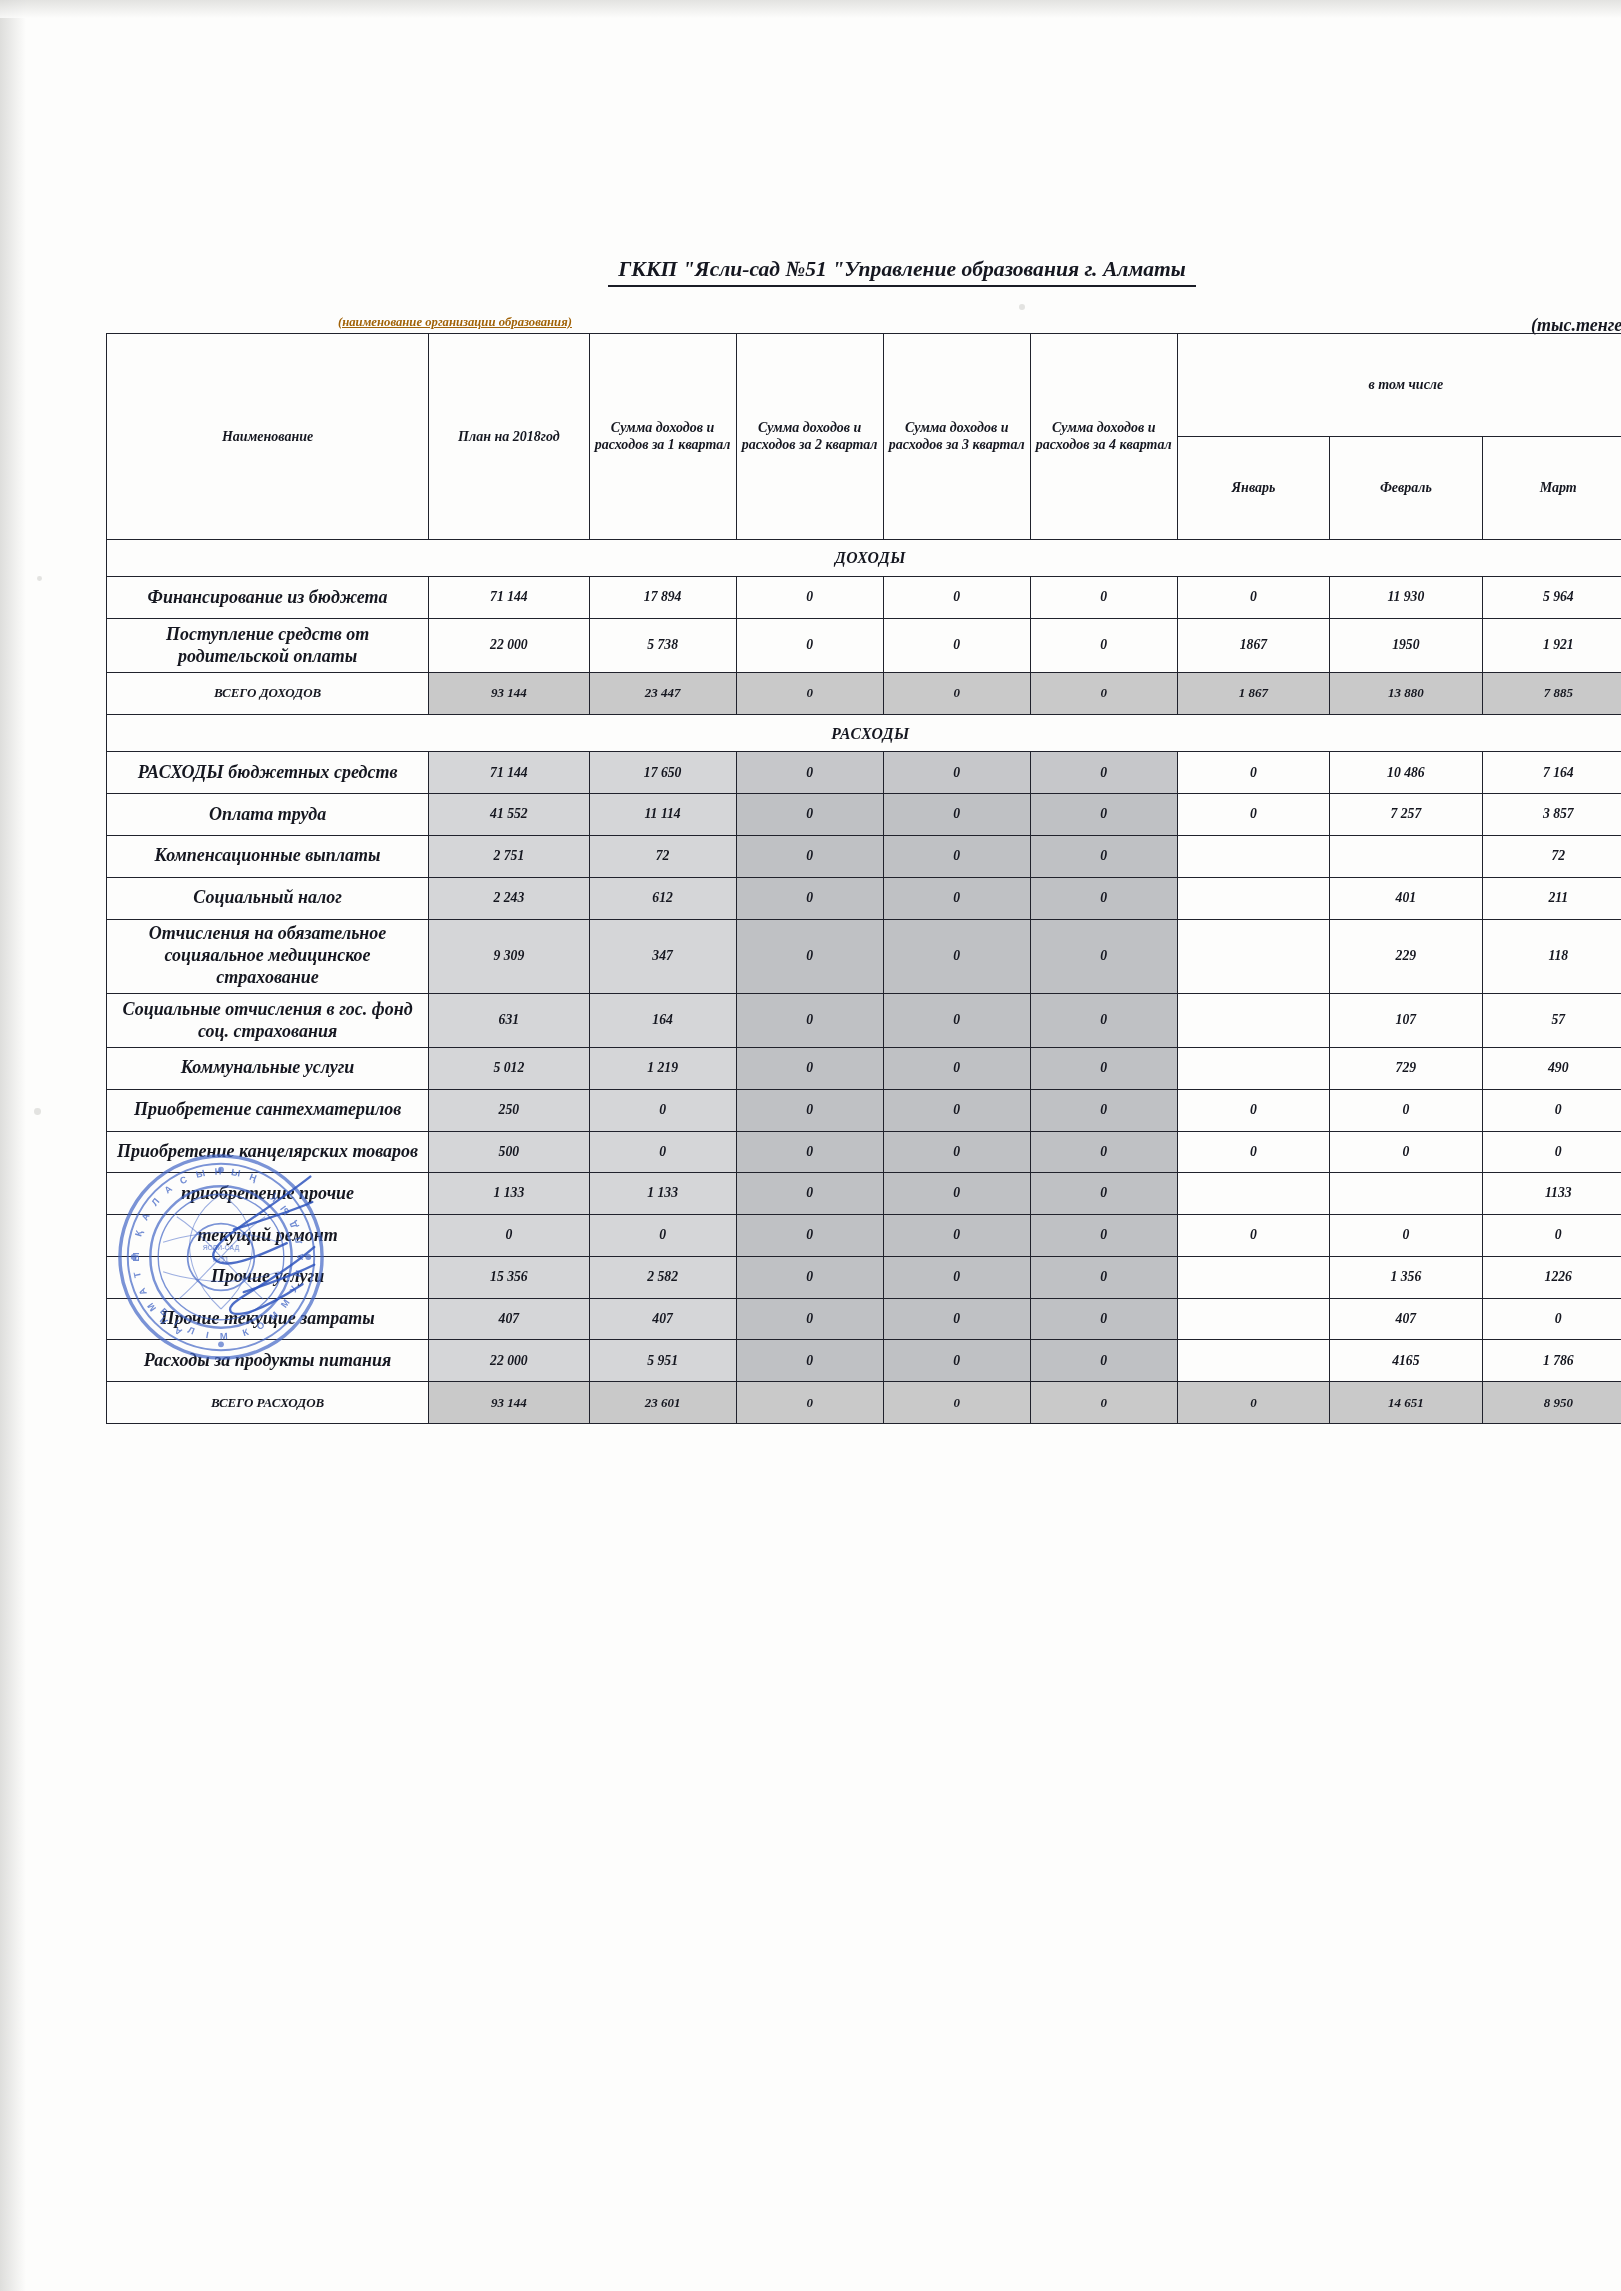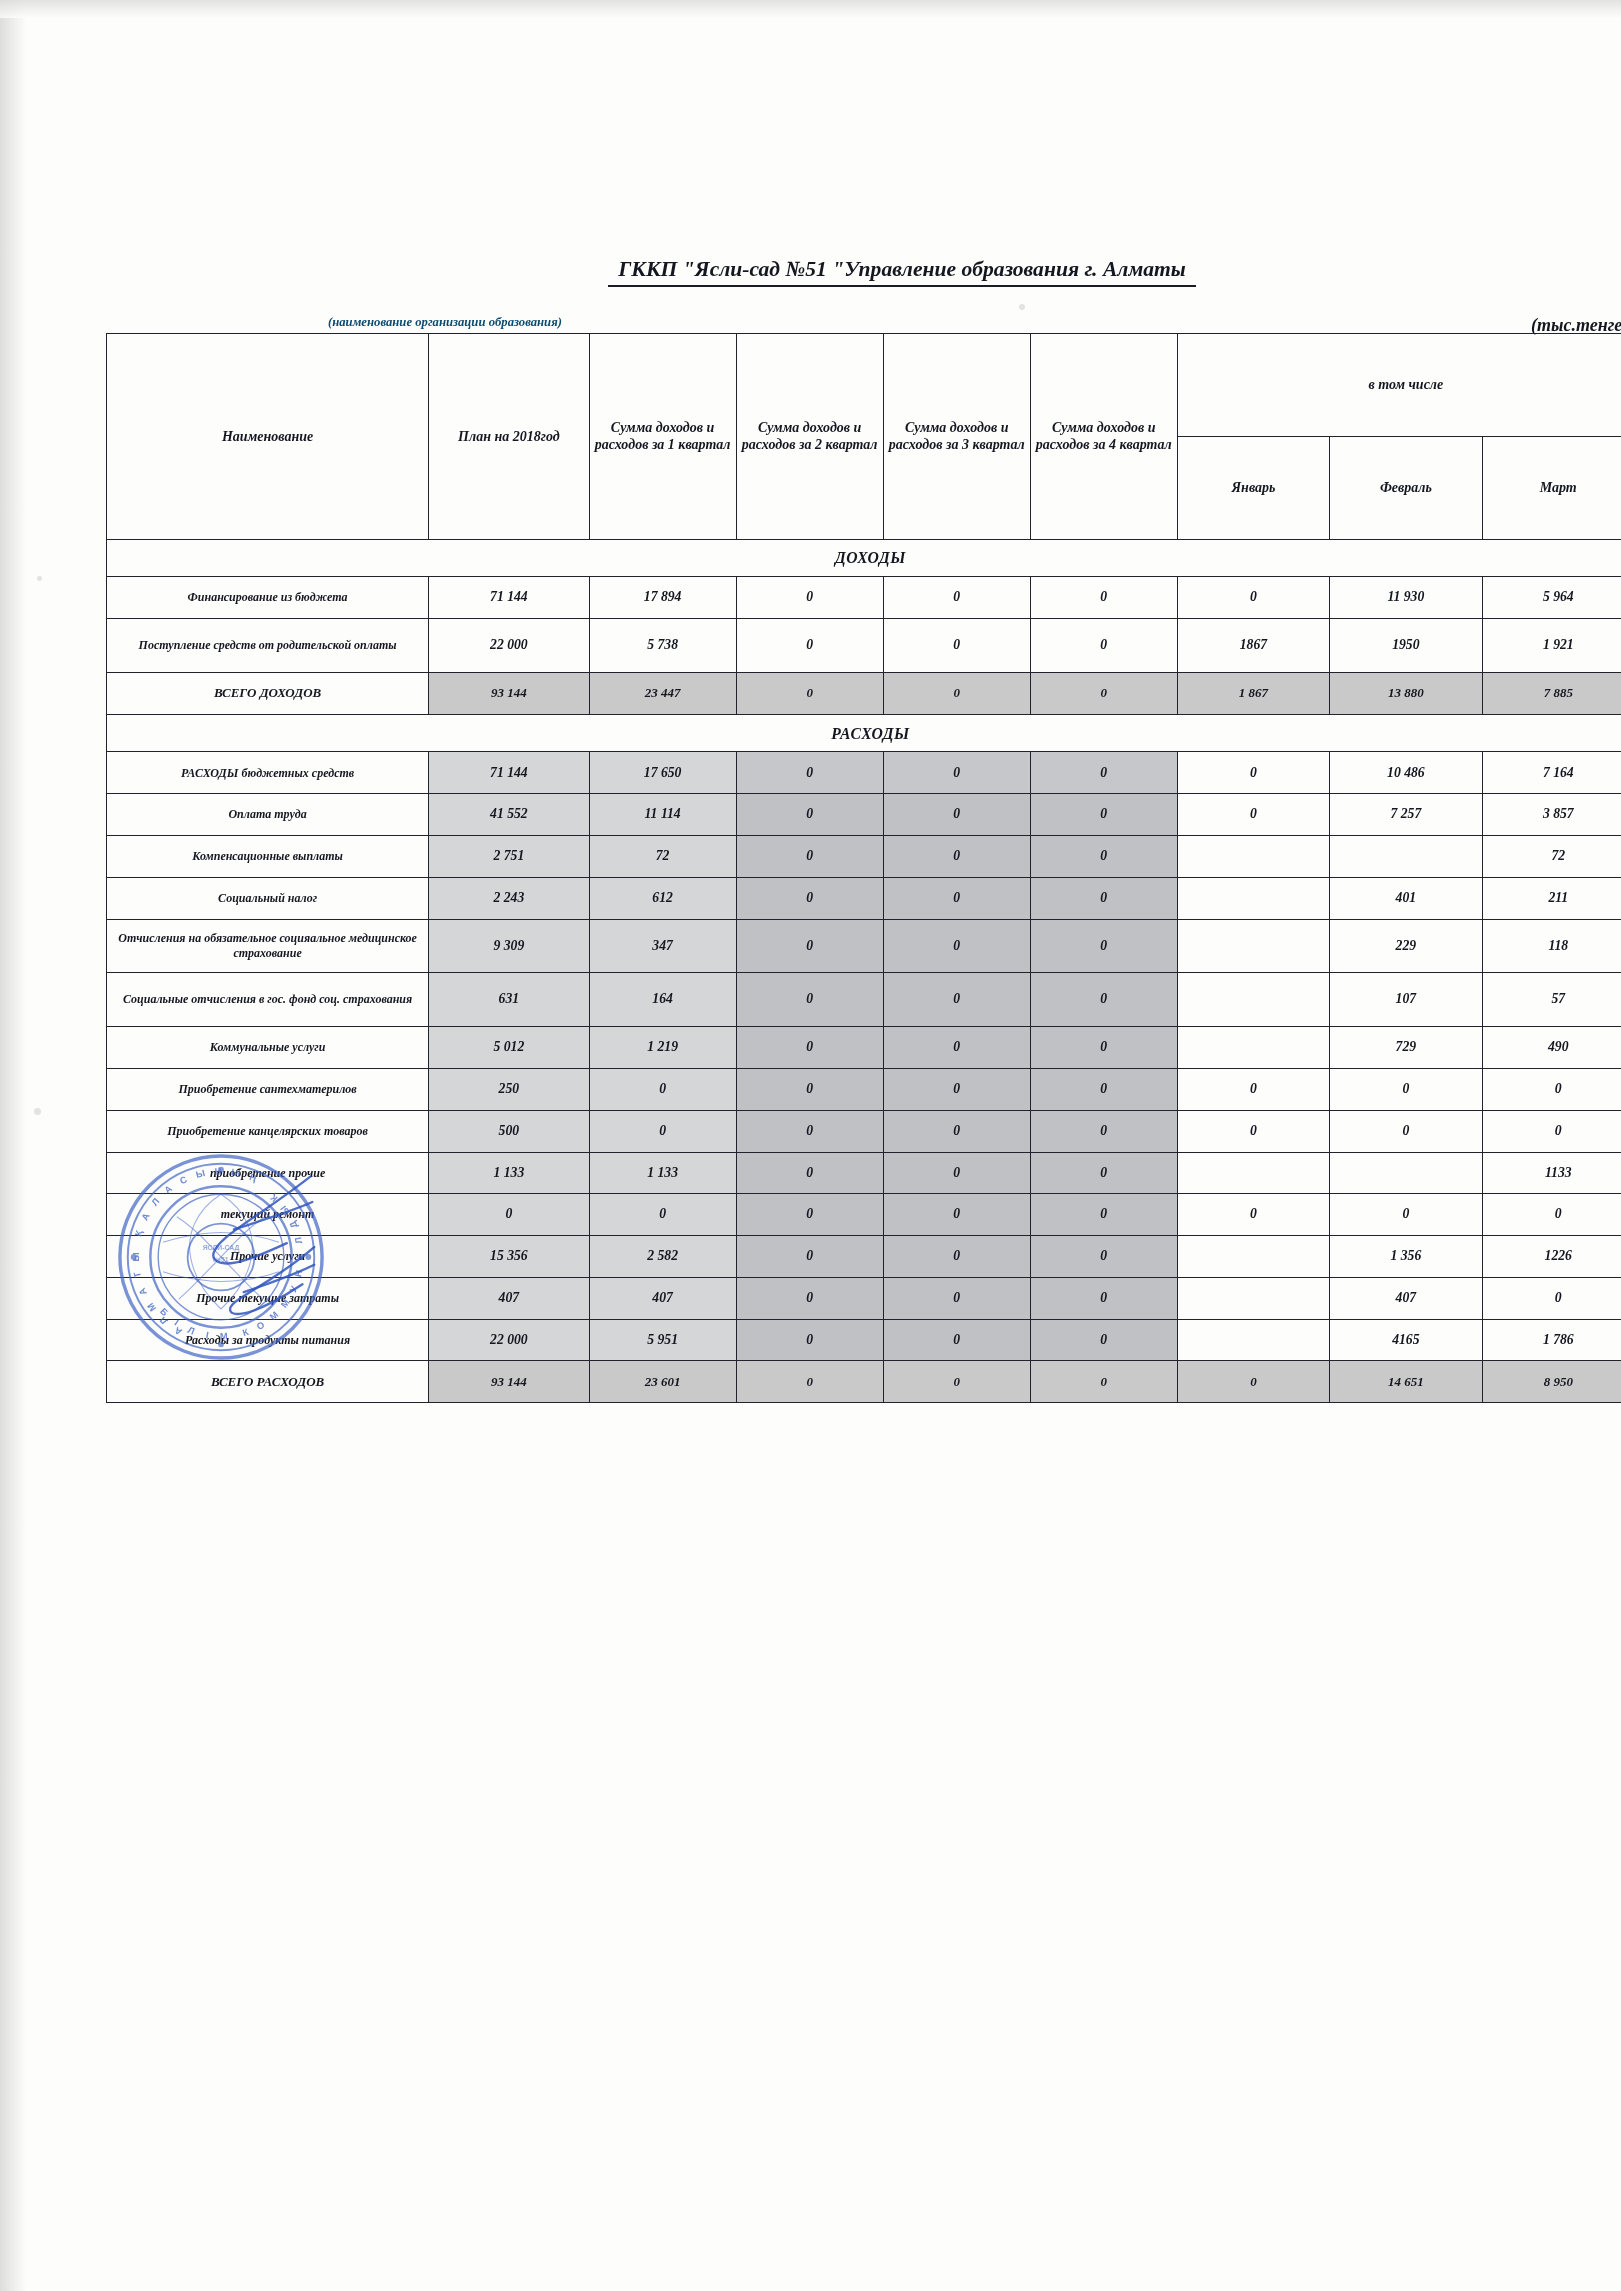--- a/index.html
+++ b/index.html
@@ -48,25 +48,26 @@
     display: inline-block;
     font-size: 21.6px;
     font-weight: bold;
     font-style: italic;
     border-bottom: 2px solid #1b1d26;
     padding: 0 9.8px 2.9px 9.8px;
     white-space: nowrap;
   }
   .org-caption {
     position: absolute;
-    left: 328px; top: 315px;
+    left: 338px; top: 315px;
     font-size: 12.7px;
     font-style: italic;
     font-weight: bold;
-    color: #0c4a6e;
+    color: #a16207;
+    text-decoration: underline;
   }
   .unit-caption {
     position: absolute;
     left: 1531px; top: 315px;
     font-size: 18px;
     font-style: italic;
     font-weight: bold;
     white-space: nowrap;
   }
 
@@ -104,21 +105,21 @@
 
   th.grp-label { height: 33px; font-size: 14.7px; }
   .section-row td {
     text-align: center;
     font-weight: bold;
     font-style: italic;
     font-size: 15.7px;
     height: 29px;
     letter-spacing: 0.5px;
   }
-  .row-label { text-align: center; font-size: 12px; }
+  .row-label { text-align: center; font-size: 18px; }
   .total-row td { font-size: 13px; }
 
   
   .sh1 { background: #c9c9c9; }
   .sh2 { background: #bfc1c4; }
   .sh3 { background: #c6c7ca; }
   .sh-l { background: #d5d6d8; }
   .blank { }
 
   tr.rowh td { height: 33px; }

